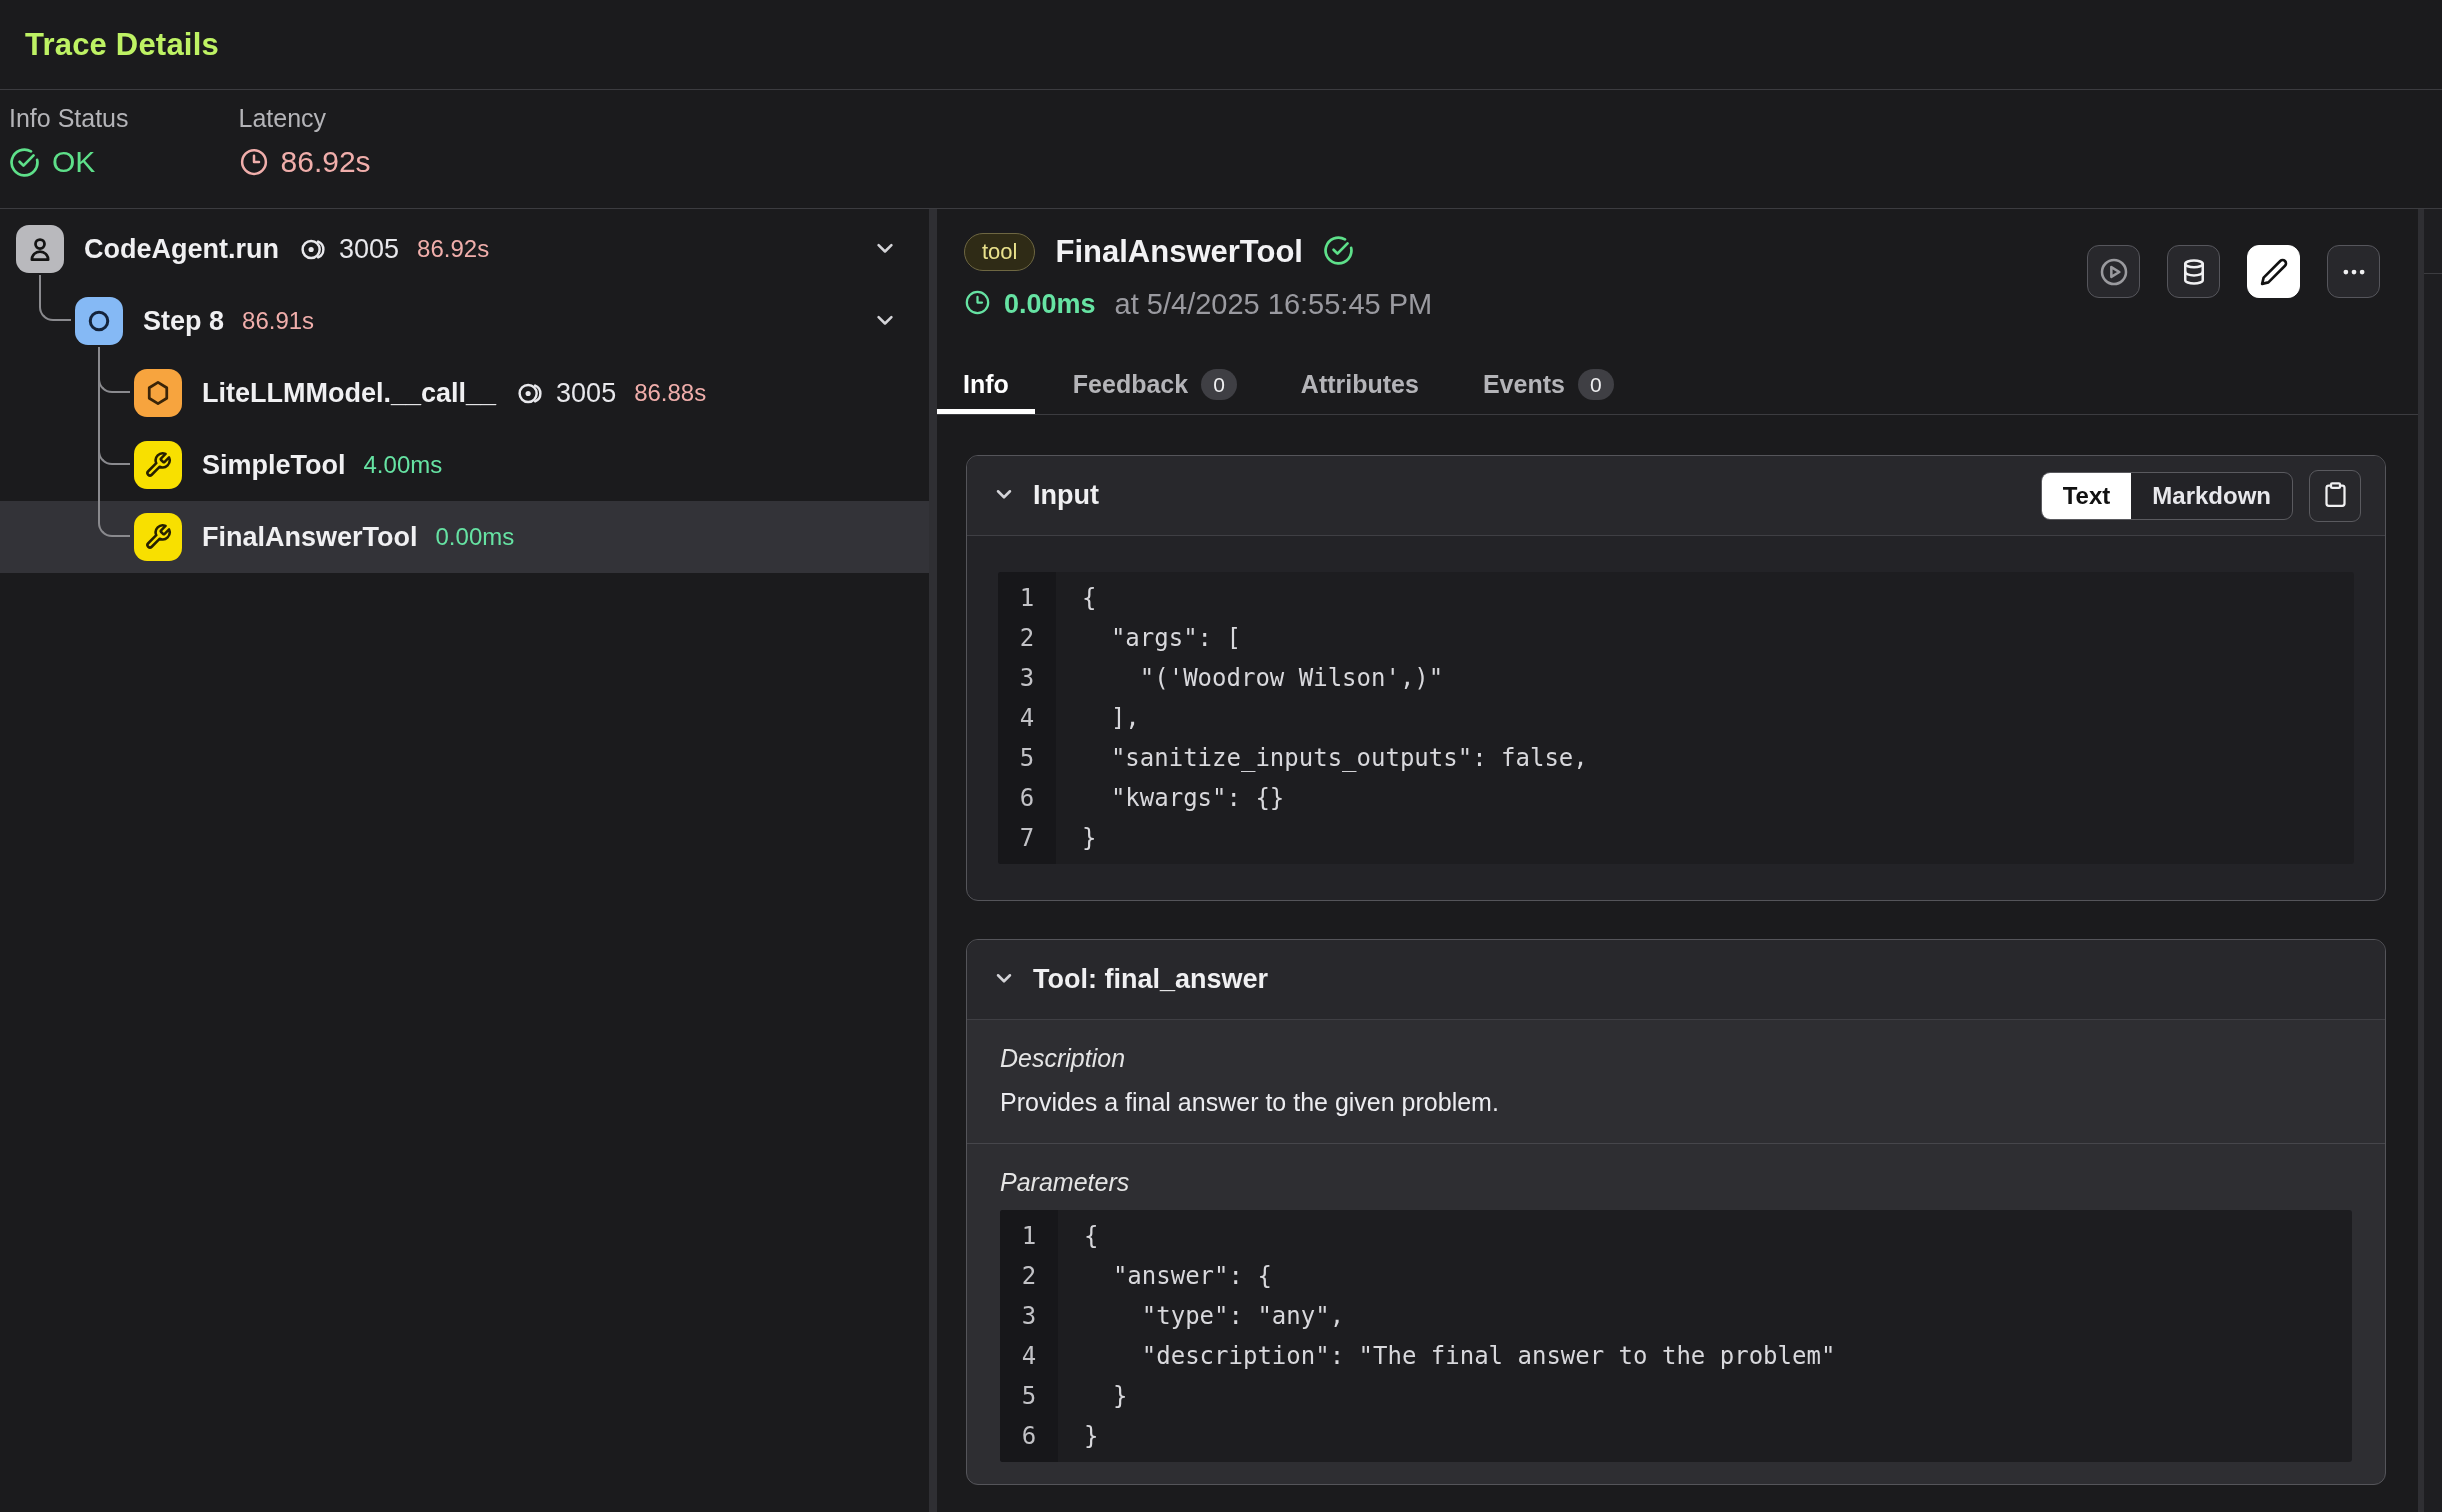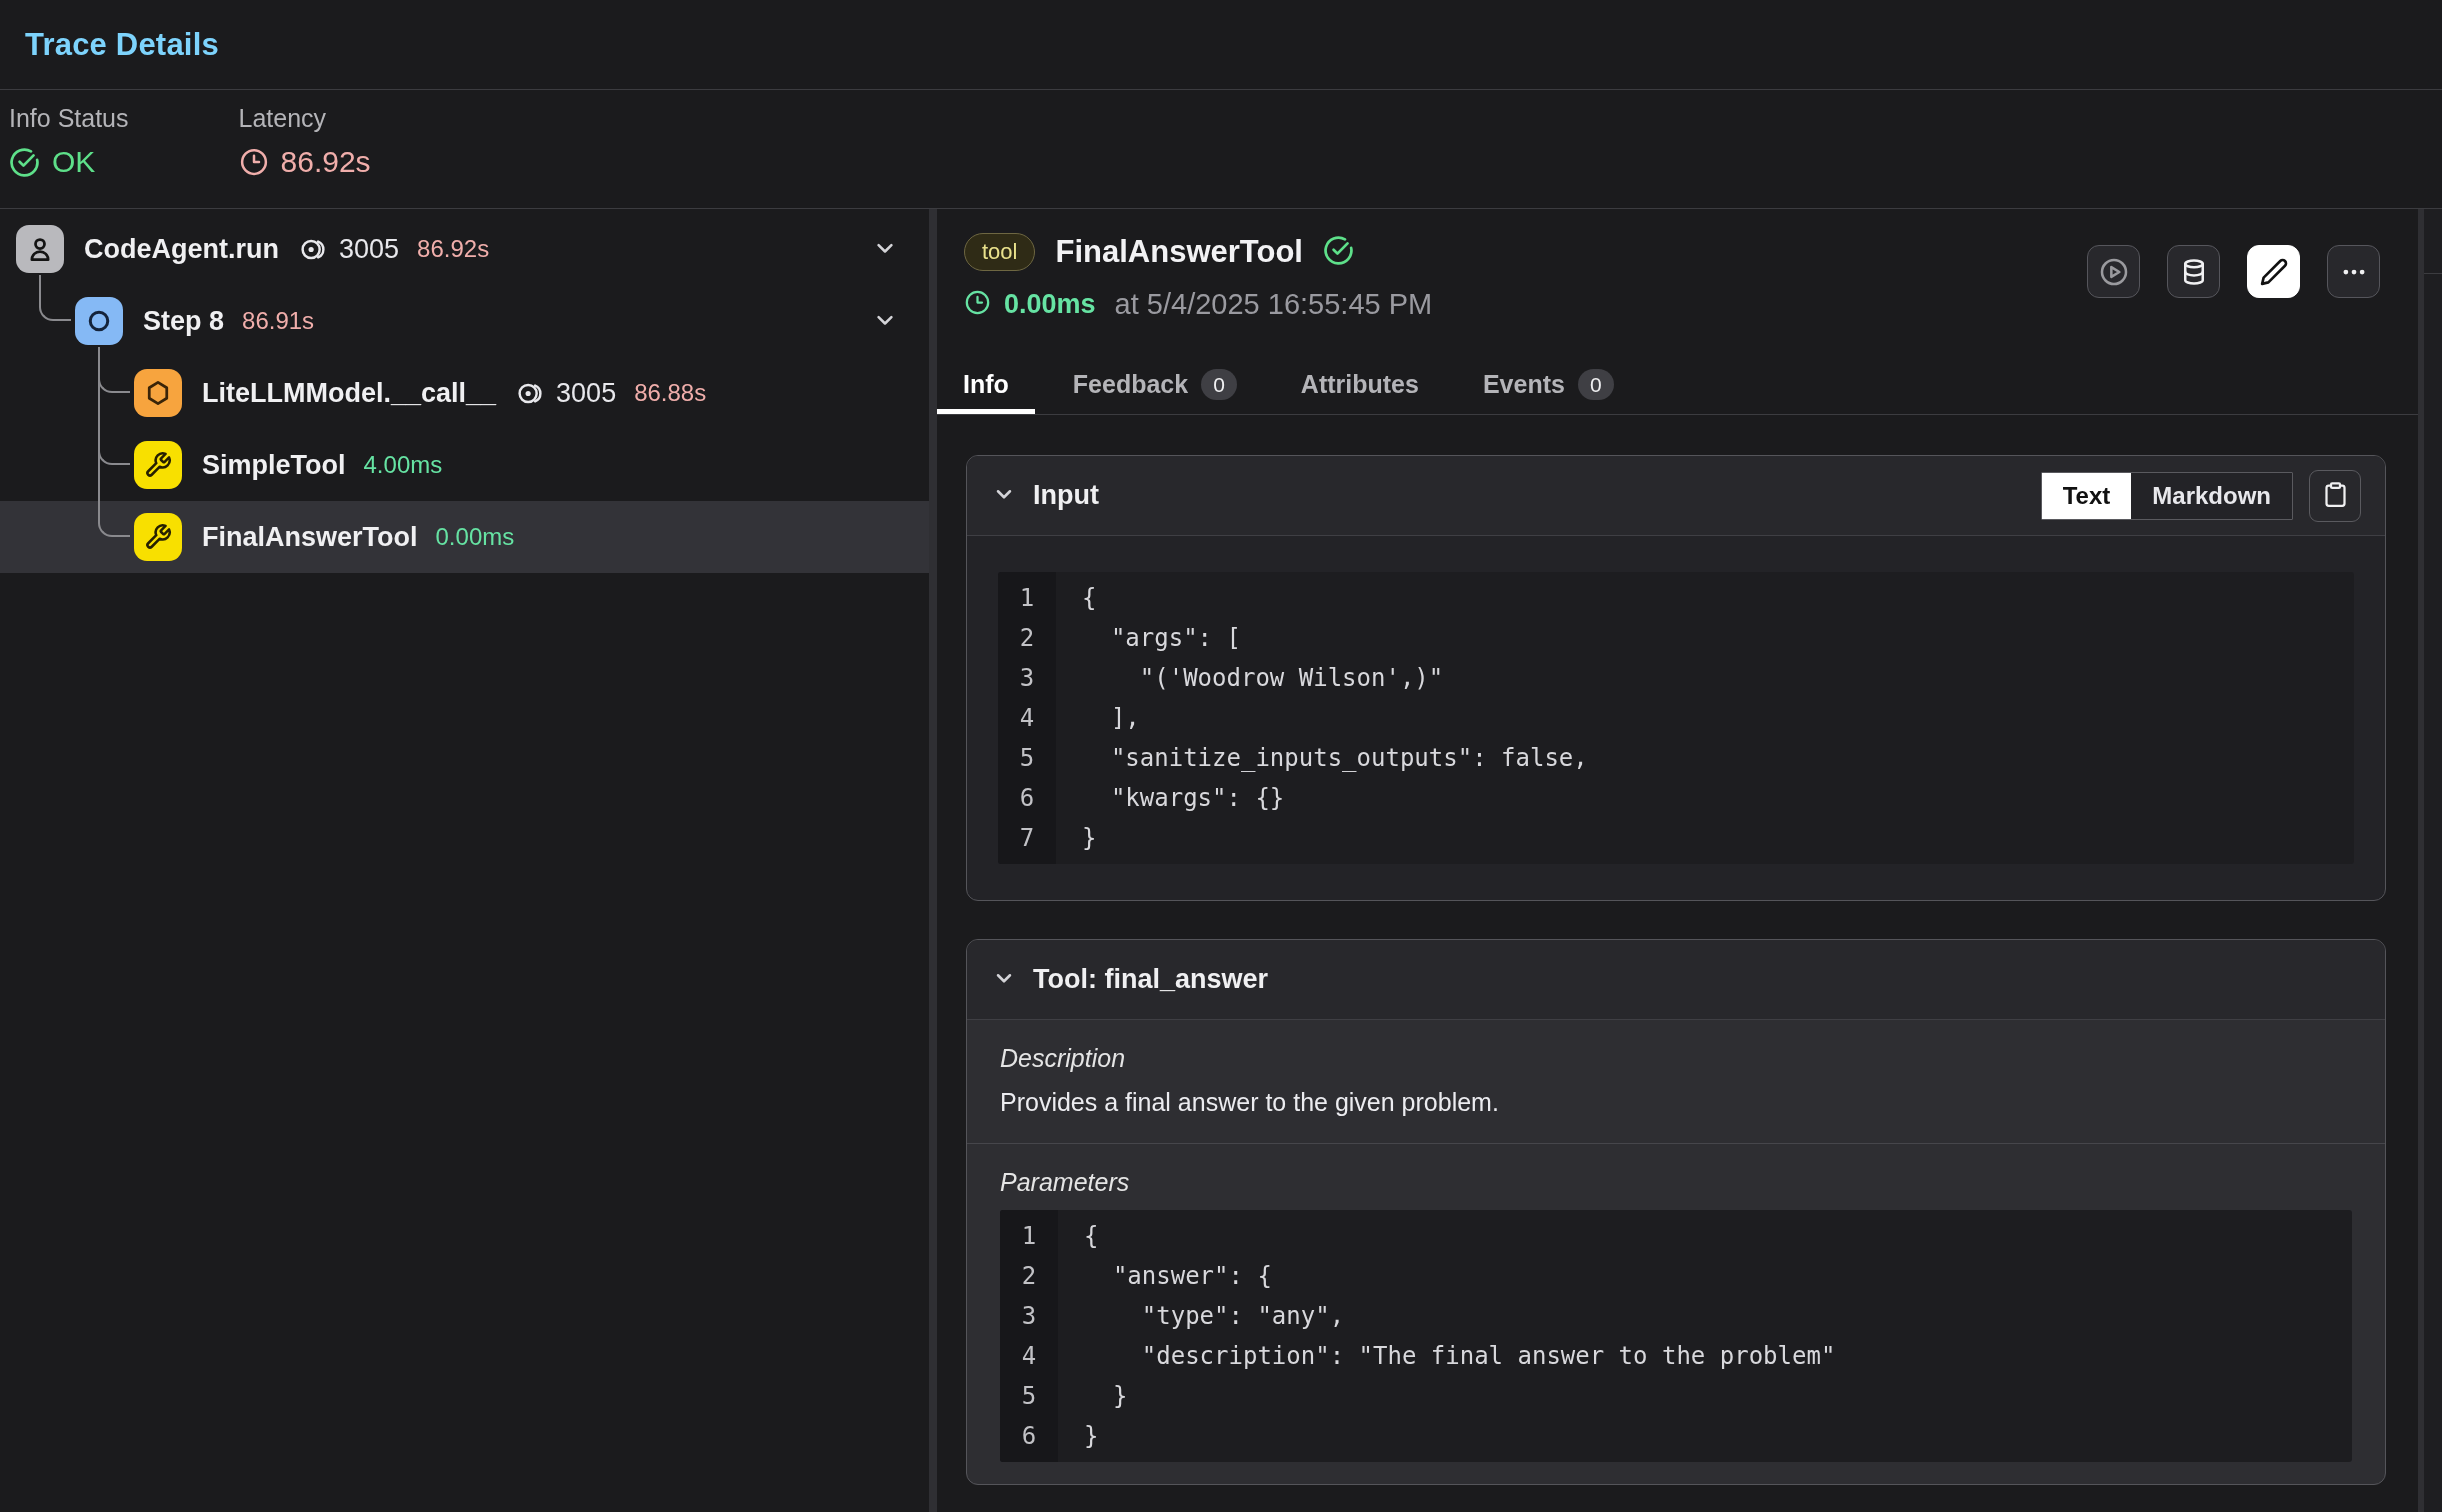--- a/index.html
+++ b/index.html
@@ -30,21 +30,21 @@
     --connector:#8a8a8e;
     --selected-row:#333338;
   }
   *{box-sizing:border-box;margin:0;padding:0;}
   html,body{background:#131315;overflow:hidden;}
   body{font-family:"Liberation Sans",sans-serif;}
   .app{position:relative;width:2442px;height:1512px;background:var(--bg);color:var(--text);overflow:hidden;}
 
   
   .top-header{height:90px;display:flex;align-items:center;padding:0 25px;border-bottom:1px solid var(--border);}
-  .top-header h1{font-size:31px;font-weight:700;color:#7dd3fc;letter-spacing:.2px;}
+  .top-header h1{font-size:31px;font-weight:700;color:#bef264;letter-spacing:.2px;}
 
   
   .status-bar{height:119px;display:flex;align-items:flex-start;gap:110px;padding:14px 0 0 9px;border-bottom:1px solid var(--border);}
   .stat{display:flex;flex-direction:column;gap:12px;}
   .stat-label{font-size:25px;color:var(--muted);}
   .stat-value{display:flex;align-items:center;gap:12px;font-size:30px;font-weight:500;}
   .stat-value.ok{color:var(--green);}
   .stat-value.latency{color:var(--salmon);}
   .stat-value svg{display:block;}
 
@@ -112,21 +112,21 @@
   .tab.active{color:#ffffff;}
   .tab.active::after{content:"";position:absolute;left:0;right:0;bottom:0;height:5px;background:#ffffff;}
   .tab-badge{background:#3f3f44;color:#f0f0f2;font-size:21px;font-weight:500;border-radius:999px;padding:3px 12px;line-height:1.2;}
 
   .rp-content{flex:1;padding:40px 32px 0 29px;overflow:hidden;}
   .card{border:1.5px solid var(--card-border);border-radius:12px;overflow:hidden;background:var(--input-body-bg);}
   .card + .card{margin-top:38px;}
   .card-header{height:80px;background:var(--card-header-bg);display:flex;align-items:center;padding:12px 24px;border-bottom:1px solid #3f3f44;}
   .card-title{font-size:27px;font-weight:700;color:#f0f0f2;margin-left:16px;}
   .card-actions{margin-left:auto;display:flex;align-items:center;gap:16px;}
-  .seg-group{display:flex;border:1.5px solid #5a5a5f;border-radius:1px;overflow:hidden;background:#232327;}
+  .seg-group{display:flex;border:1.5px solid #5a5a5f;border-radius:9px;overflow:hidden;background:#232327;}
   .seg{font-size:24px;font-weight:600;padding:9px 21px;border:none;cursor:pointer;background:transparent;color:#e8e8ec;font-family:"Liberation Sans",sans-serif;}
   .seg.active{background:#ffffff;color:#111;}
   .copy-btn{width:52px;height:52px;border:1.5px solid #5a5a5f;border-radius:9px;background:transparent;display:flex;align-items:center;justify-content:center;cursor:pointer;}
 
   .card-body{padding:36px 31px;}
   .code-block{display:flex;background:var(--code-bg);border-radius:3px;overflow:hidden;}
   .gutter{background:var(--gutter-bg);flex:0 0 58px;padding:6px 0;}
   .ln{font-family:"DejaVu Sans Mono",monospace;font-size:24px;line-height:40px;color:var(--line-num);text-align:center;}
   .codecol{flex:1;padding:6px 0;}
   .cl{font-family:"DejaVu Sans Mono",monospace;font-size:24px;line-height:40px;color:var(--code-text);white-space:pre;padding-left:26px;}

